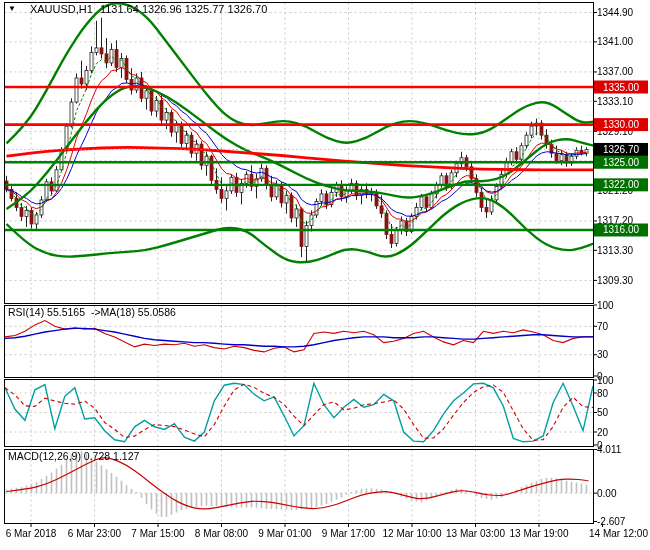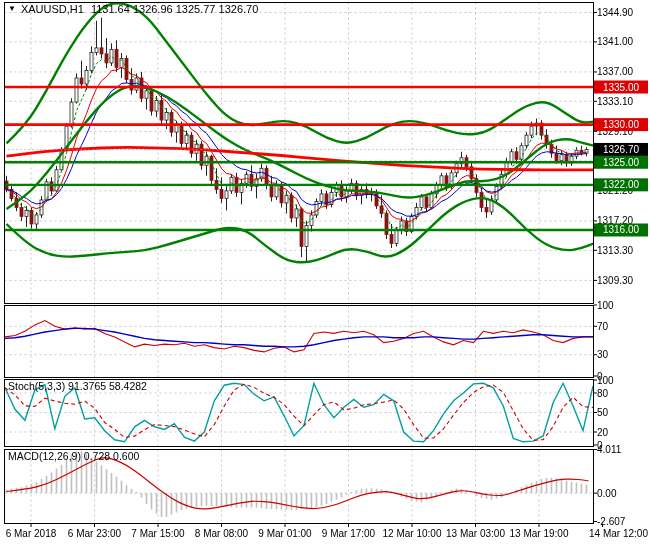--- a/index.html
+++ b/index.html
@@ -2,21 +2,21 @@
 <html><head>
 <meta charset="utf-8">
 <style>
   html,body{margin:0;padding:0;background:#ffffff;}
   #window{position:relative;width:650px;height:550px;background:#ffffff;overflow:hidden;
           font-family:"Liberation Sans",sans-serif;}
   #chart-svg{position:absolute;left:0;top:0;}
   .hdr{position:absolute;left:8px;top:2px;height:14px;display:flex;align-items:center;
        font-size:11px;color:#000;white-space:pre;}
   .tri{font-size:8px;margin-right:5px;line-height:1;cursor:pointer;}
-  .sym{margin-right:7px;}
+  .sym{margin-right:7px;margin-left:9px;}
   .plabel{position:absolute;left:8px;font-size:10.5px;color:#000;white-space:pre;}
 </style>
 </head>
 <body>
 
 <div id="window">
   <svg id="chart-svg" width="650" height="550">
       <g>
         <g>
           <line x1="31" y1="2.5" x2="31" y2="303.5" stroke="#c8c8c8" stroke-width="1" stroke-dasharray="2 3"></line>
@@ -541,15 +541,15 @@
         <text x="648" y="537" text-anchor="end" fill="#000" style="font-family:'Liberation Sans',sans-serif;font-size:10px;">14 Mar 12:00</text>
       </g>
     </svg>
 
   <div class="hdr">
     <span class="tri">▼</span>
     <span class="sym">XAUUSD,H1</span>
     <span>1131.64 1326.96 1325.77 1326.70</span>
   </div>
 
-  <div class="plabel" style="top:380px">Stoch(5,3,3) 91.3765 58.4282</div>
-  <div class="plabel" style="top:450px">MACD(12,26,9) 0.728 0.600</div>
+  <div class="plabel" style="top:306px">RSI(14) 55.5165  -&gt;MA(18) 55.0586</div>
+  <div class="plabel" style="top:450px">MACD(12,26,9) 0.728 1.127</div>
 </div>
 
 </body></html>

